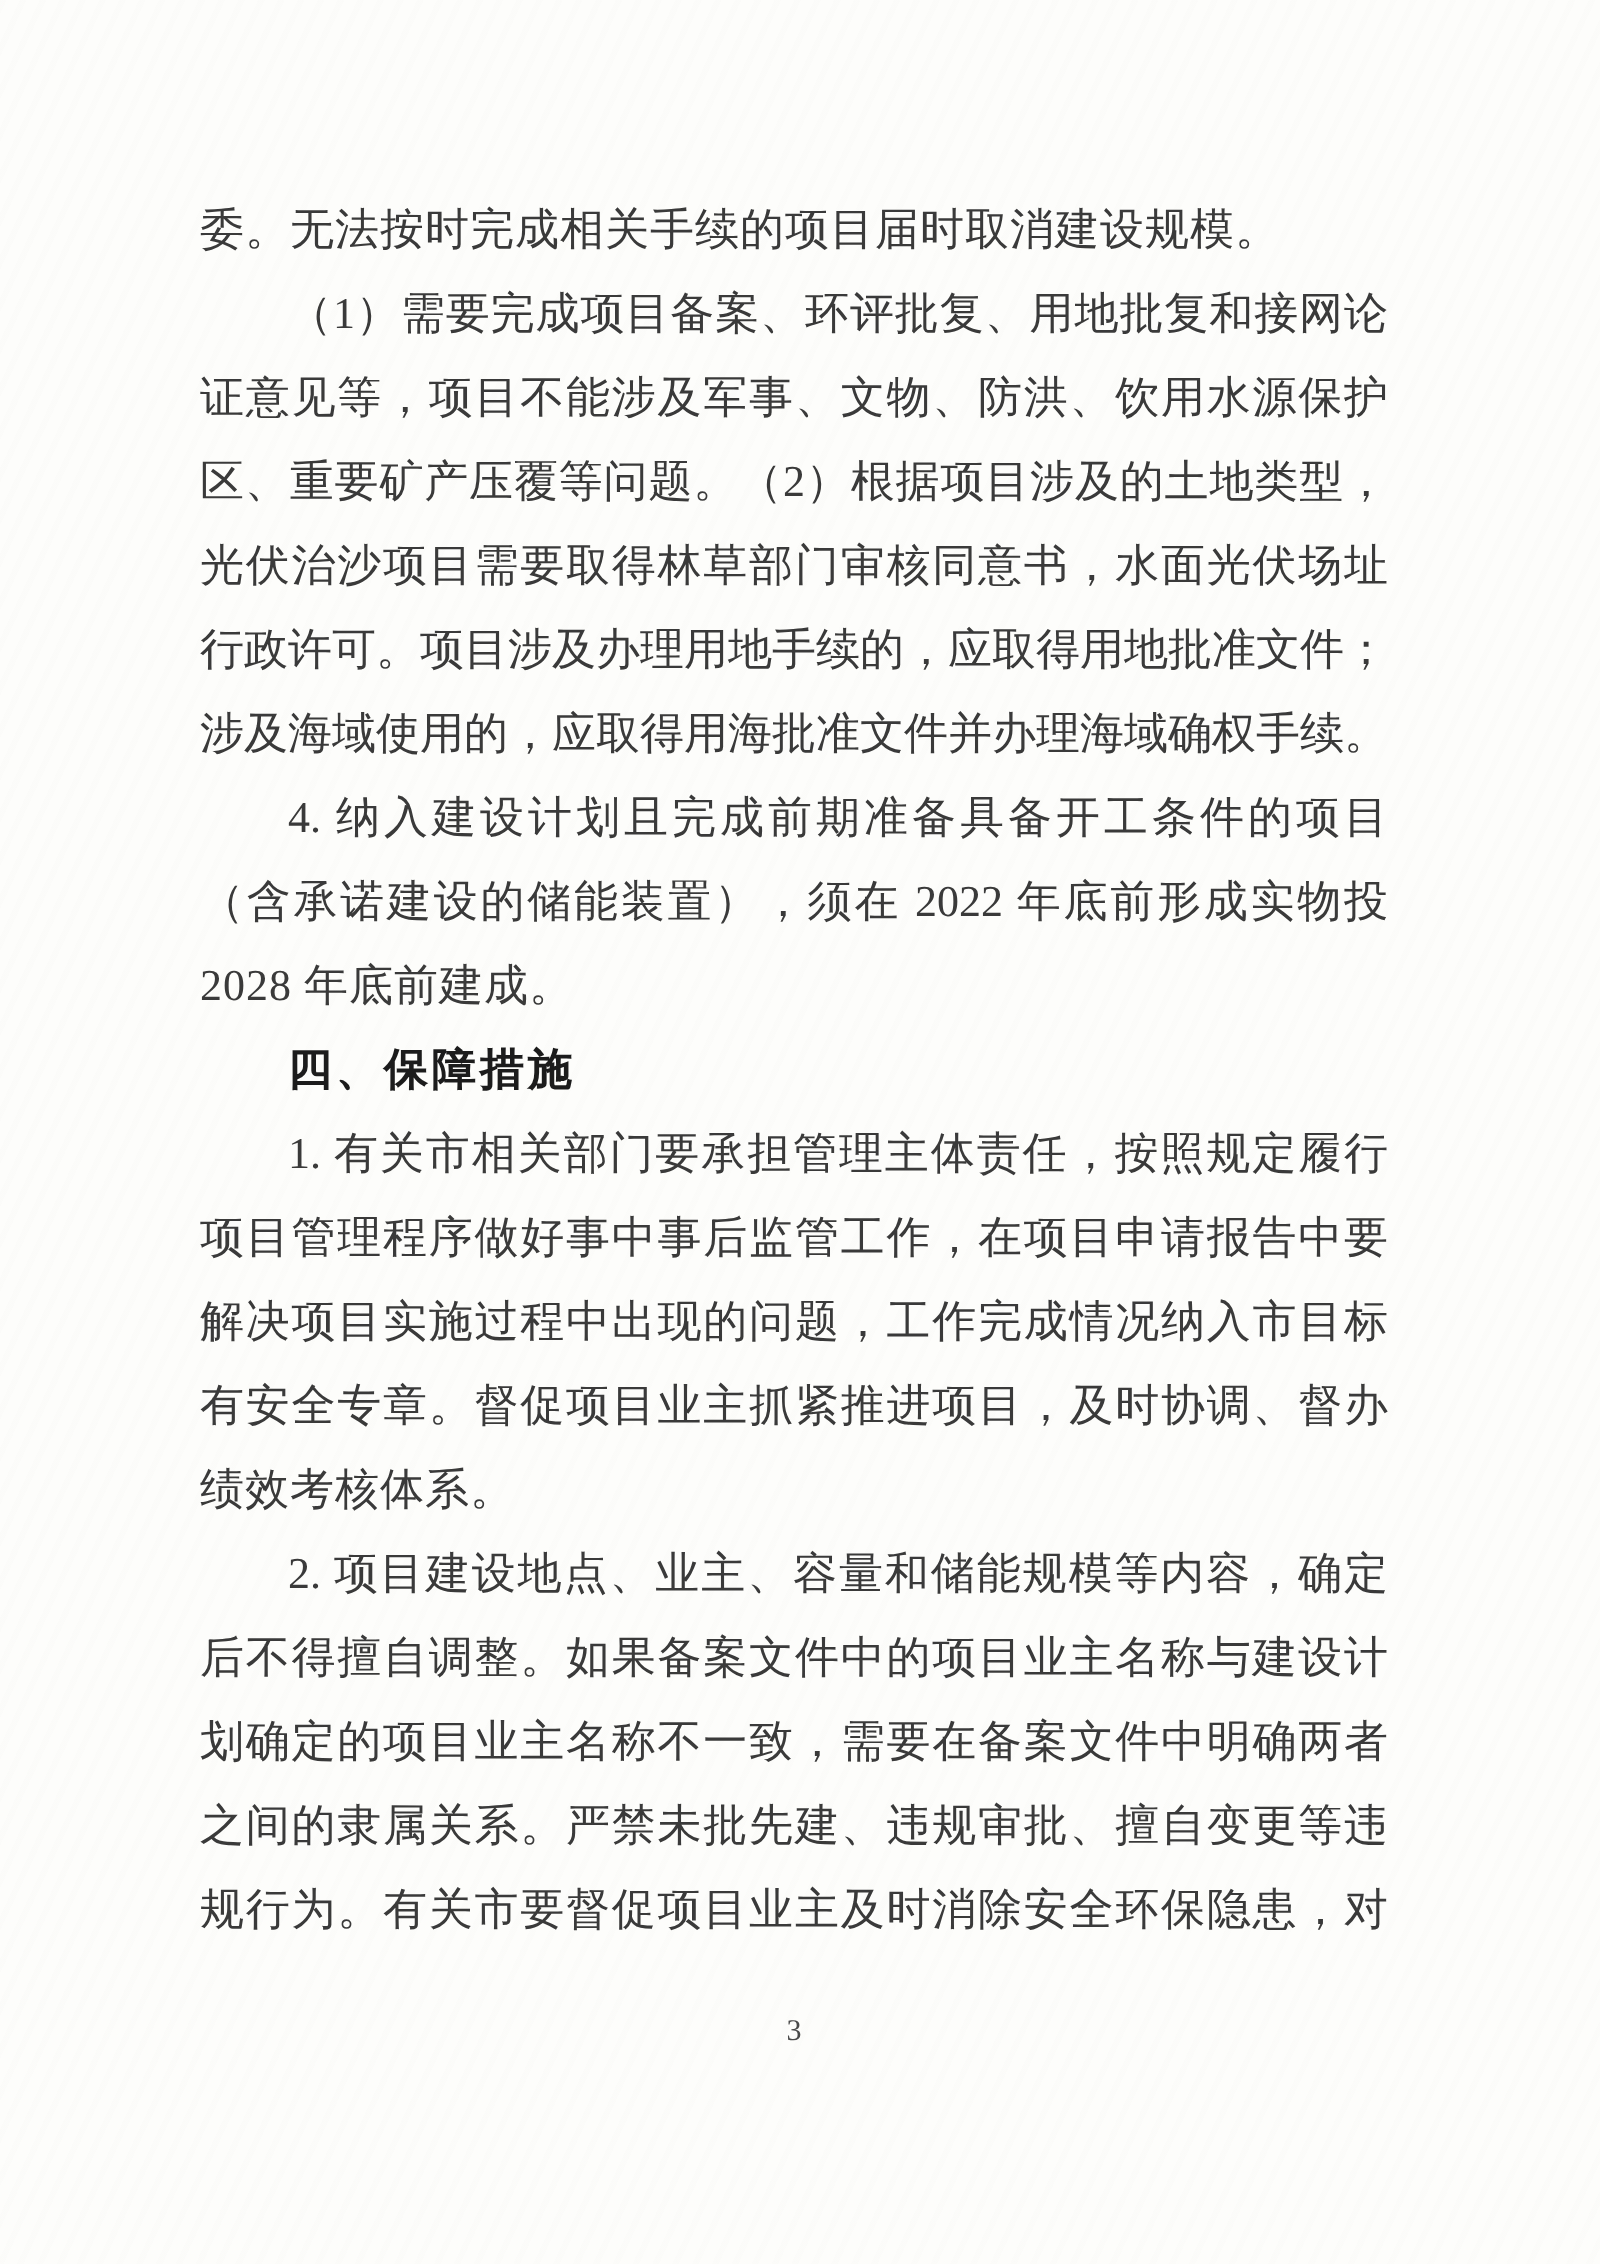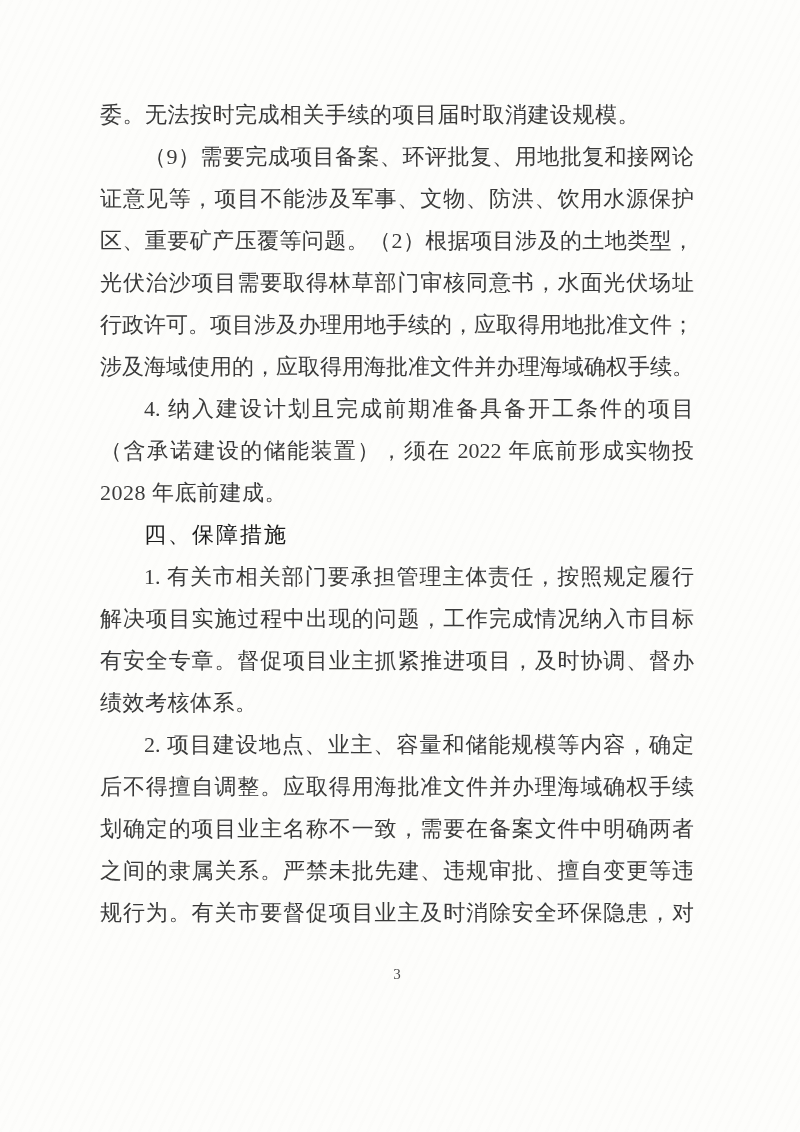--- a/index.html
+++ b/index.html
@@ -39,21 +39,21 @@
   .line.plain {
     text-align: left;
     text-align-last: left;
     letter-spacing: 0.5px;
   }
   .line.indent {
     padding-left: 44px;
   }
   .line.heading {
     font-family: "Liberation Sans", "DejaVu Sans", sans-serif;
-    font-weight: 400;
+    font-weight: 700;
     color: #1c1c1c;
     letter-spacing: 2px;
     text-align: center;
     text-align-last: left;
   }
   .page-footer {
     margin-top: 28px;
     width: 594px;
     text-align: center;
   }
@@ -63,36 +63,37 @@
     line-height: 24px;
     color: #4a4a4a;
   }
 </style>
 </head>
 <body>
 
 <div class="page">
   <main class="doc-body">
     <div class="line plain">委。无法按时完成相关手续的项目届时取消建设规模。</div>
-    <div class="line indent">（9）需要完成项目备案、环评批复、用地批复和接网论</div>
+    <div class="line indent">（1）需要完成项目备案、环评批复、用地批复和接网论</div>
     <div class="line">证意见等，项目不能涉及军事、文物、防洪、饮用水源保护</div>
     <div class="line">区、重要矿产压覆等问题。（2）根据项目涉及的土地类型，</div>
     <div class="line">光伏治沙项目需要取得林草部门审核同意书，水面光伏场址</div>
     <div class="line">行政许可。项目涉及办理用地手续的，应取得用地批准文件；</div>
     <div class="line">涉及海域使用的，应取得用海批准文件并办理海域确权手续。</div>
     <div class="line indent">4. 纳入建设计划且完成前期准备具备开工条件的项目</div>
     <div class="line">（含承诺建设的储能装置），须在 2022 年底前形成实物投资，</div>
     <div class="line plain">2028 年底前建成。</div>
     <div class="line indent heading">四、保障措施</div>
     <div class="line indent">1.  有关市相关部门要承担管理主体责任，按照规定履行</div>
+    <div class="line">项目管理程序做好事中事后监管工作，在项目申请报告中要</div>
     <div class="line">解决项目实施过程中出现的问题，工作完成情况纳入市目标</div>
     <div class="line">有安全专章。督促项目业主抓紧推进项目，及时协调、督办</div>
     <div class="line plain">绩效考核体系。</div>
     <div class="line indent">2. 项目建设地点、业主、容量和储能规模等内容，确定</div>
-    <div class="line">后不得擅自调整。应取得用海批准文件并办理海域确权手续</div>
+    <div class="line">后不得擅自调整。如果备案文件中的项目业主名称与建设计</div>
     <div class="line">划确定的项目业主名称不一致，需要在备案文件中明确两者</div>
     <div class="line">之间的隶属关系。严禁未批先建、违规审批、擅自变更等违</div>
     <div class="line">规行为。有关市要督促项目业主及时消除安全环保隐患，对</div>
   </main>
   <footer class="page-footer">
     <span class="page-num">3</span>
   </footer>
 </div>
 
 </body></html>

